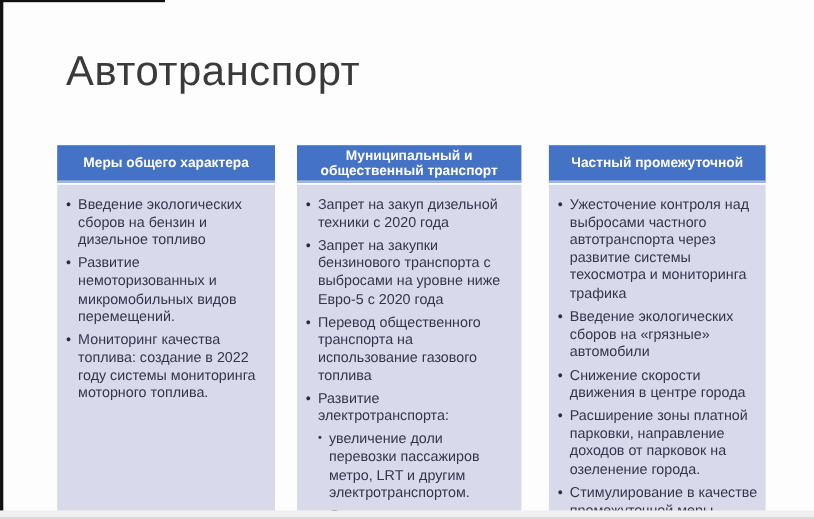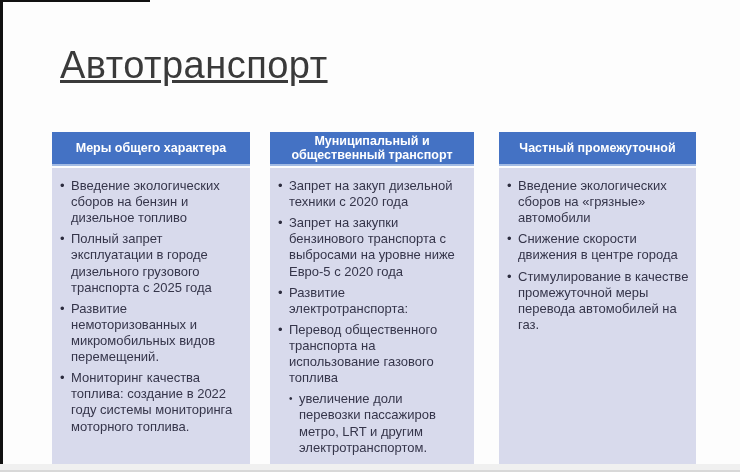--- a/index.html
+++ b/index.html
@@ -38,21 +38,20 @@
   .slide-title {
     position: absolute;
     left: 60px;
     top: 46px;
     margin: 0;
     font-size: 38px;
     font-weight: 400;
     color: #3a3a3a;
     letter-spacing: 0.5px;
     line-height: 1.05;
-    text-decoration: underline;
   }
   .columns {
     position: absolute;
     left: 52px;
     top: 132px;
     display: flex;
     align-items: flex-start;
   }
   .column { display: flex; flex-direction: column; }
   .column:nth-child(1) { width: 198px; }
@@ -121,23 +120,20 @@
   <div class="column">
     <div class="col-header">
       <span>Меры общего характера</span>
     </div>
     <div class="col-body">
       <ul class="bullets">
   <li class="level1">
     <span>Введение экологических сборов на бензин и дизельное топливо</span>
   </li>
 
-  <li class="level1">
-    <span>Полный запрет эксплуатации в городе дизельного грузового транспорта с 2025 года</span>
-  </li>
 
   <li class="level1">
     <span>Развитие немоторизованных и микромобильных видов перемещений.</span>
   </li>
 
   <li class="level1">
     <span>Мониторинг качества топлива: создание в 2022 году системы мониторинга моторного топлива.</span>
   </li>
 </ul>
     </div>
@@ -151,53 +147,59 @@
       <ul class="bullets">
   <li class="level1">
     <span>Запрет на закуп дизельной техники с 2020 года</span>
   </li>
 
   <li class="level1">
     <span>Запрет на закупки бензинового транспорта с выбросами на уровне ниже Евро-5 с 2020 года</span>
   </li>
 
   <li class="level1">
+    <span>Перевод общественного транспорта на использование газового топлива</span>
+  </li>
+
+  <li class="level1">
     <span>Развитие электротранспорта:</span>
-  </li>
-
-  <li class="level1">
-    <span>Перевод общественного транспорта на использование газового топлива</span>
   </li>
 
   <li class="level2">
     <span>увеличение доли перевозки пассажиров метро, LRT и другим электротранспортом.</span>
   </li>
 
   <li class="level2">
     <span>Дотации на возмещение таможенных пошлин на ввоз электромобилей</span>
   </li>
 </ul>
     </div>
   </div>
 
   <div class="column">
     <div class="col-header">
       <span>Частный промежуточной</span>
     </div>
     <div class="col-body">
       <ul class="bullets">
+  <li class="level1">
+    <span>Ужесточение контроля над выбросами частного автотранспорта через развитие системы техосмотра и мониторинга трафика</span>
+  </li>
 
   <li class="level1">
     <span>Введение экологических сборов на «грязные» автомобили</span>
   </li>
 
   <li class="level1">
     <span>Снижение скорости движения в центре города</span>
   </li>
 
+  <li class="level1">
+    <span>Расширение зоны платной парковки, направление доходов от парковок на озеленение города.</span>
+  </li>
 
   <li class="level1">
     <span>Стимулирование в качестве промежуточной меры перевода автомобилей на газ.</span>
   </li>
 </ul>
     </div>
   </div>
 </div>
   <div class="edge-bottom"></div>
 </div>

